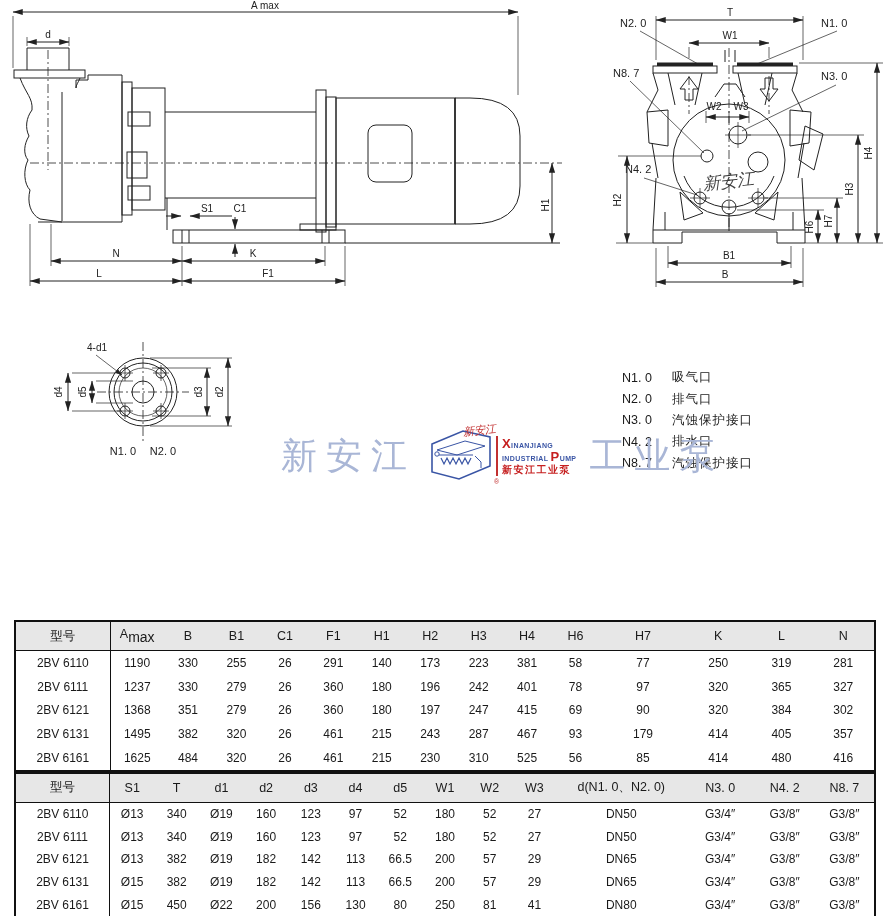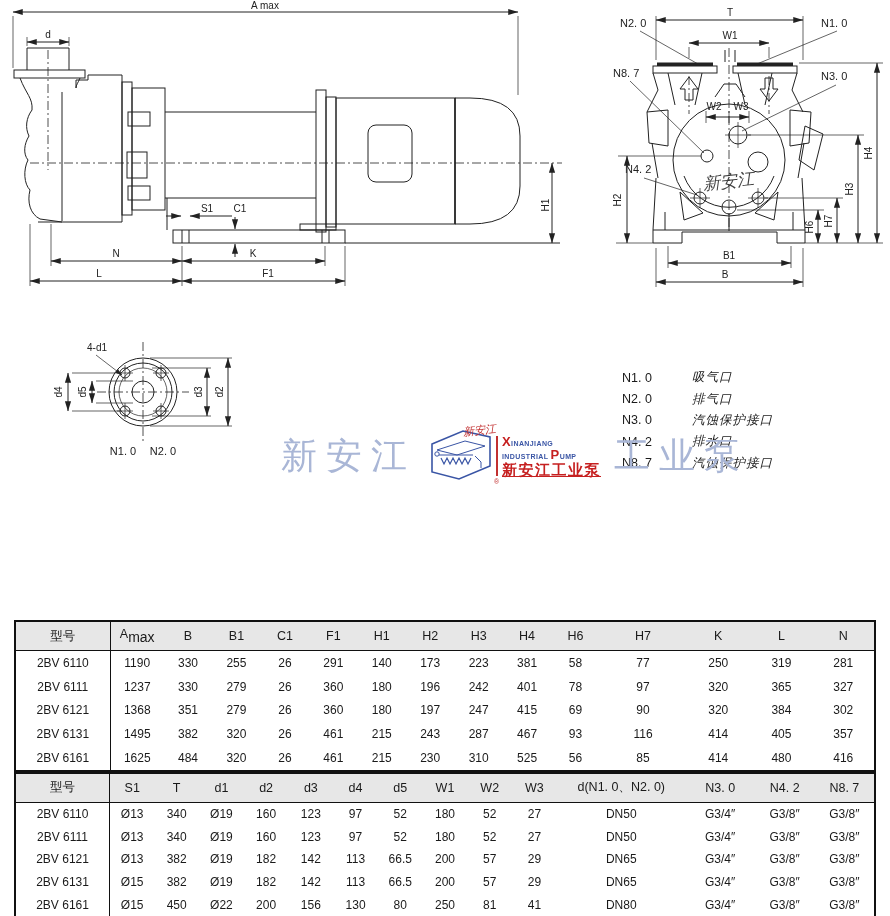--- a/index.html
+++ b/index.html
@@ -12,33 +12,33 @@
   .dl{stroke:#222;stroke-width:1;fill:none;}
   .dl2{stroke:#222;stroke-width:1.6;fill:none;}
   .thin{stroke:#222;stroke-width:.7;fill:none;}
   .cl{stroke:#222;stroke-width:.8;fill:none;stroke-dasharray:9 3 2 3;}
   .abs{position:absolute;}
 
   
   .legend{position:absolute;left:622px;top:367px;font-size:12.5px;color:#1a1a1a;}
   .legend-row{display:flex;height:21.4px;align-items:center;}
   .legend-row .code{width:42px;}
-  .legend-row .lab{margin-left:28px;letter-spacing:1px;font-style:italic;}
+  .legend-row .lab{margin-left:8px;letter-spacing:1px;}
 
   
   .wm{position:absolute;left:281px;top:424px;display:flex;align-items:center;gap:13px;}
   .wm-cn{font-size:36px;color:#a9b6d6;letter-spacing:9px;line-height:1;white-space:nowrap;}
   .wm-logo{position:relative;display:flex;align-items:center;height:64px;}
   .logo-script{position:absolute;left:34px;top:-1px;color:#c23030;font-size:11px;font-style:italic;transform:rotate(-6deg);white-space:nowrap;}
   .logo-divider{width:2px;height:40px;background:#c23030;margin:0 4px 0 3px;position:relative;}
   .logo-reg{position:absolute;left:-2px;bottom:-9px;color:#c23030;font-size:7px;font-style:normal;}
   .logo-text{display:flex;flex-direction:column;line-height:1.02;}
   .lt1,.lt2{color:#3a55a5;font-size:7px;font-weight:bold;letter-spacing:.4px;white-space:nowrap;}
   .big-letter{color:#c62020;font-size:13px;font-weight:bold;}
-  .lt3{color:#c62020;font-size:15px;font-weight:bold;margin-top:1px;letter-spacing:1.5px;white-space:nowrap;text-decoration:underline;}
+  .lt3{color:#c62020;font-size:10px;font-weight:bold;margin-top:1px;letter-spacing:1.5px;white-space:nowrap;}
 
   
   .tables{position:absolute;left:14px;top:620px;width:862px;color:#1a1a1a;}
   table{border-collapse:collapse;width:100%;table-layout:fixed;font-size:12px;}
   #t1{border:2px solid #111;}
   #t2{border:2px solid #111;border-top:2.5px solid #111;}
   th{background:#e7e7e7;font-weight:normal;height:28px;border-bottom:1.2px solid #111;font-size:12.5px;padding:0;}
   td{text-align:center;padding:0;}
   #t1 td{height:23.8px;}
   #t2 td{height:22.6px;}
@@ -461,21 +461,21 @@
             <td>1495</td>
             <td>382</td>
             <td>320</td>
             <td>26</td>
             <td>461</td>
             <td>215</td>
             <td>243</td>
             <td>287</td>
             <td>467</td>
             <td>93</td>
-            <td>116</td>
+            <td>179</td>
             <td>414</td>
             <td>405</td>
             <td>357</td>
           </tr>
           <tr>
             <td class="model">2BV 6161</td>
             <td>1625</td>
             <td>484</td>
             <td>320</td>
             <td>26</td>

